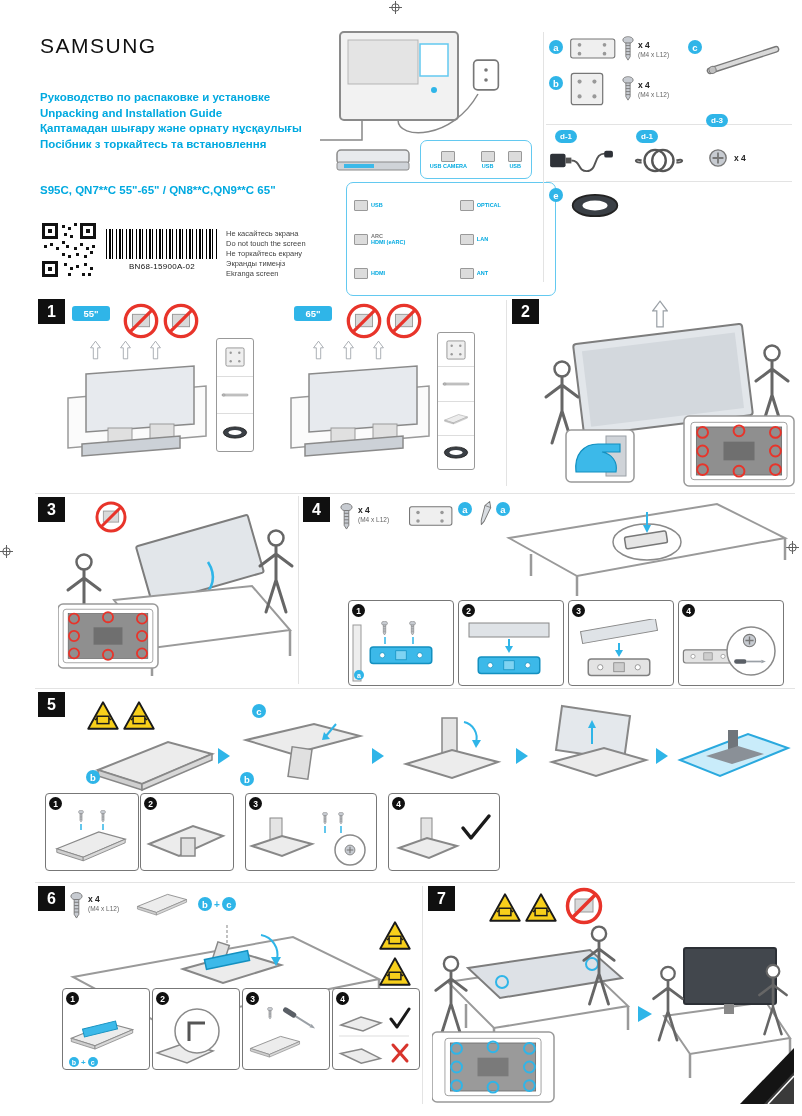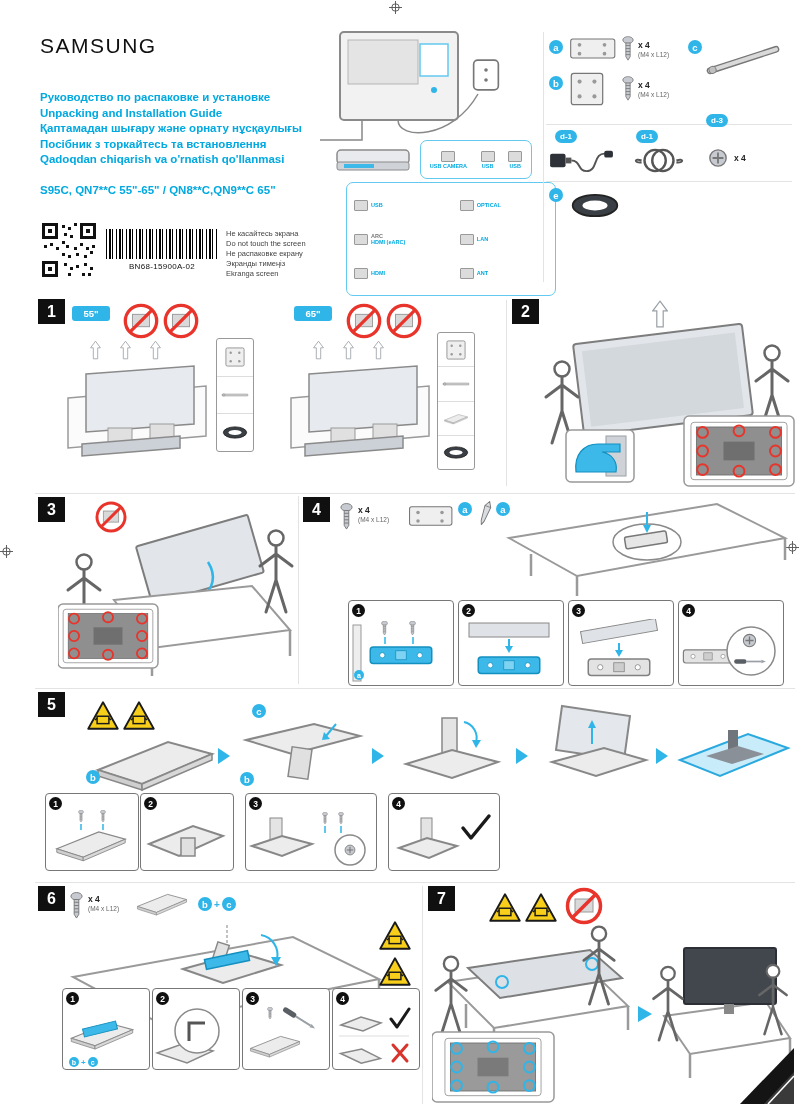--- a/index.html
+++ b/index.html
@@ -179,21 +179,20 @@
       <use href="#sy-regmark"></use>
     </svg>
 
   <div class="abs logo" style="left:40px;top:34px">SAMSUNG</div>
 
   <div class="abs titles" style="left:40px;top:90px">
     <div>Руководство по распаковке и установке</div>
     <div>Unpacking and Installation Guide</div>
     <div>Қаптамадан шығару және орнату нұсқаулығы</div>
     <div>Посібник з торкайтесь та встановлення</div>
-    <div>Qadoqdan chiqarish va o'rnatish qo'llanmasi</div>
   </div>
 
   <div class="abs models" style="left:40px;top:184px">S95C, QN7**C 55"-65" / QN8**C,QN9**C 65"</div>
 
   <svg class="abs" style="left:40px;top:221px" width="58" height="58" viewBox="0 0 58 58">
     <rect width="58" height="58" fill="#fff"></rect>
     <g fill="#111">
       <rect x="2" y="2" width="16" height="16"></rect>
         <rect x="40" y="2" width="16" height="16"></rect>
         <rect x="2" y="40" width="16" height="16"></rect>
@@ -236,21 +235,21 @@
         <rect x="28" y="52" width="3" height="3"></rect>
     </g>
   </svg>
 
   <div class="abs barcode" style="left:106px;top:229px;width:112px;height:30px"></div>
   <div class="abs code" style="left:106px;top:262px;width:112px">BN68-15900A-02</div>
 
   <div class="abs warnlist" style="left:226px;top:229px">
     <div>Не касайтесь экрана</div>
     <div>Do not touch the screen</div>
-    <div>Не распаковке екрану</div>
+    <div>Не торкайтесь екрану</div>
     <div>Экранды тимеңіз</div>
     <div>Ekranga screen</div>
   </div>
 
   <svg class="abs" style="left:302px;top:28px" width="240" height="118" viewBox="0 0 240 118">
     <rect x="38" y="4" width="118" height="88" rx="4" fill="#f2f2f2" stroke="#8a8a8a" stroke-width="2"></rect>
     <rect x="46" y="12" width="70" height="44" fill="#e4e4e4" stroke="#b5b5b5"></rect>
     <rect x="118" y="16" width="28" height="32" fill="#fff" stroke="#63c9f0" stroke-width="1.5"></rect>
     <circle cx="132" cy="62" r="3" fill="#2fb5e8"></circle>
     <path d="M96 92 C96 112 150 112 176 66" fill="none" stroke="#888" stroke-width="1.5"></path>

